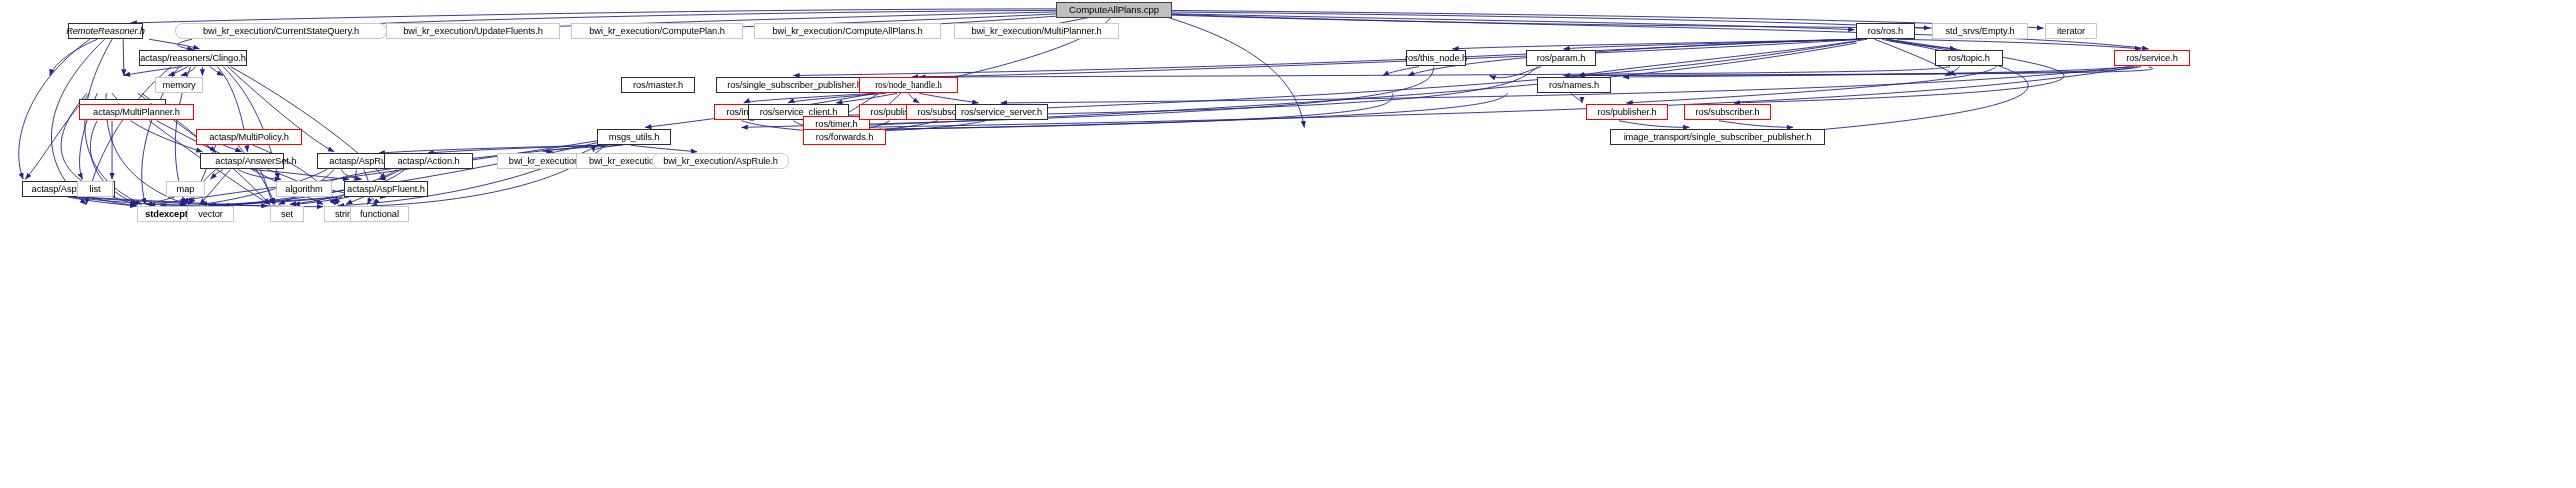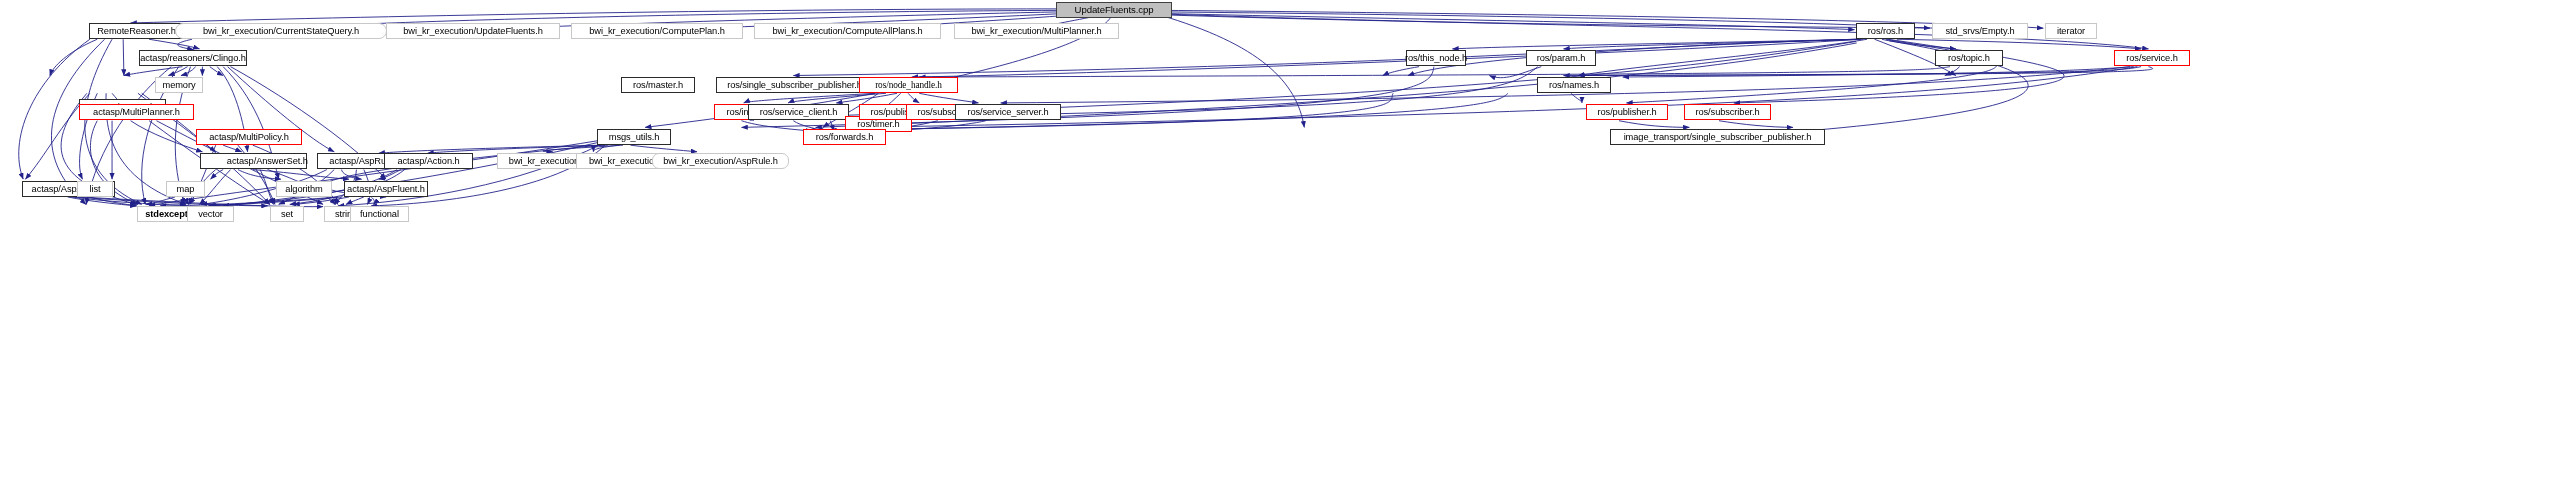--- a/index.html
+++ b/index.html
@@ -203,23 +203,23 @@
       <path d="M2120,126 C2130,135 2135,136 2135,139"></path>
 
       <path d="M2185,163 C2220,170 2250,172 2280,172"></path>
       <path d="M2320,163 C2350,168 2390,172 2420,172"></path>
 
     </g>
   </svg>
 
   <div id="node-host">
       <div class="node root" style="left: 1056px; top: 1.5px; width: 116px;">
-        <span>UpdateFluents.cpp</span>
-      </div>
-      <div class="node hdr" style="left: 89px; top: 23px; width: 95px;">
+        <span>ComputeAllPlans.cpp</span>
+      </div>
+      <div class="node hdr" style="left: 68px; top: 23px; width: 75px; font-style: italic;">
         <span>RemoteReasoner.h</span>
       </div>
       <div class="node sys" style="left: 175px; top: 23px; width: 212px; border-radius: 8px;">
         <span>bwi_kr_execution/CurrentStateQuery.h</span>
       </div>
       <div class="node sys" style="left: 386px; top: 23px; width: 174px;">
         <span>bwi_kr_execution/UpdateFluents.h</span>
       </div>
       <div class="node sys" style="left: 571px; top: 23px; width: 172px;">
         <span>bwi_kr_execution/ComputePlan.h</span>
@@ -274,51 +274,51 @@
       </div>
       <div class="node redhdr" style="left: 79px; top: 104px; width: 115px;">
         <span>actasp/MultiPlanner.h</span>
       </div>
       <div class="node redhdr" style="left: 714px; top: 104px; width: 59px;">
         <span>ros/init.h</span>
       </div>
       <div class="node hdr" style="left: 748px; top: 104px; width: 101px;">
         <span>ros/service_client.h</span>
       </div>
-      <div class="node redhdr" style="left: 803px; top: 116px; width: 67px; margin-left: 42px;">
+      <div class="node redhdr" style="left: 803px; top: 116px; width: 67px;">
         <span>ros/timer.h</span>
       </div>
       <div class="node redhdr" style="left: 859px; top: 104px; width: 82px;">
         <span>ros/publisher.h</span>
       </div>
       <div class="node redhdr" style="left: 906px; top: 104px; width: 87px;">
         <span>ros/subscriber.h</span>
       </div>
-      <div class="node hdr" style="left: 955px; top: 104px; width: 106px;">
+      <div class="node hdr" style="left: 955px; top: 104px; width: 93px;">
         <span>ros/service_server.h</span>
       </div>
       <div class="node redhdr" style="left: 1586px; top: 104px; width: 82px;">
         <span>ros/publisher.h</span>
       </div>
       <div class="node redhdr" style="left: 1684px; top: 104px; width: 87px;">
         <span>ros/subscriber.h</span>
       </div>
       <div class="node redhdr" style="left: 196px; top: 129px; width: 106px;">
         <span>actasp/MultiPolicy.h</span>
       </div>
       <div class="node redhdr" style="left: 803px; top: 129px; width: 83px;">
         <span>ros/forwards.h</span>
       </div>
       <div class="node hdr" style="left: 597px; top: 129px; width: 74px;">
         <span>msgs_utils.h</span>
       </div>
       <div class="node hdr" style="left: 1610px; top: 129px; width: 215px;">
         <span>image_transport/single_subscriber_publisher.h</span>
       </div>
-      <div class="node hdr" style="left: 200px; top: 153px; width: 107px; padding-left: 32px;">
+      <div class="node hdr" style="left: 200px; top: 153px; width: 84px; padding-left: 32px;">
         <span>actasp/AnswerSet.h</span>
       </div>
       <div class="node hdr" style="left: 317px; top: 153px; width: 96px;">
         <span>actasp/AspRule.h</span>
       </div>
       <div class="node hdr" style="left: 384px; top: 153px; width: 89px;">
         <span>actasp/Action.h</span>
       </div>
       <div class="node sys" style="left: 497px; top: 153px; width: 148px;">
         <span>bwi_kr_execution/AnswerSet.h</span>

